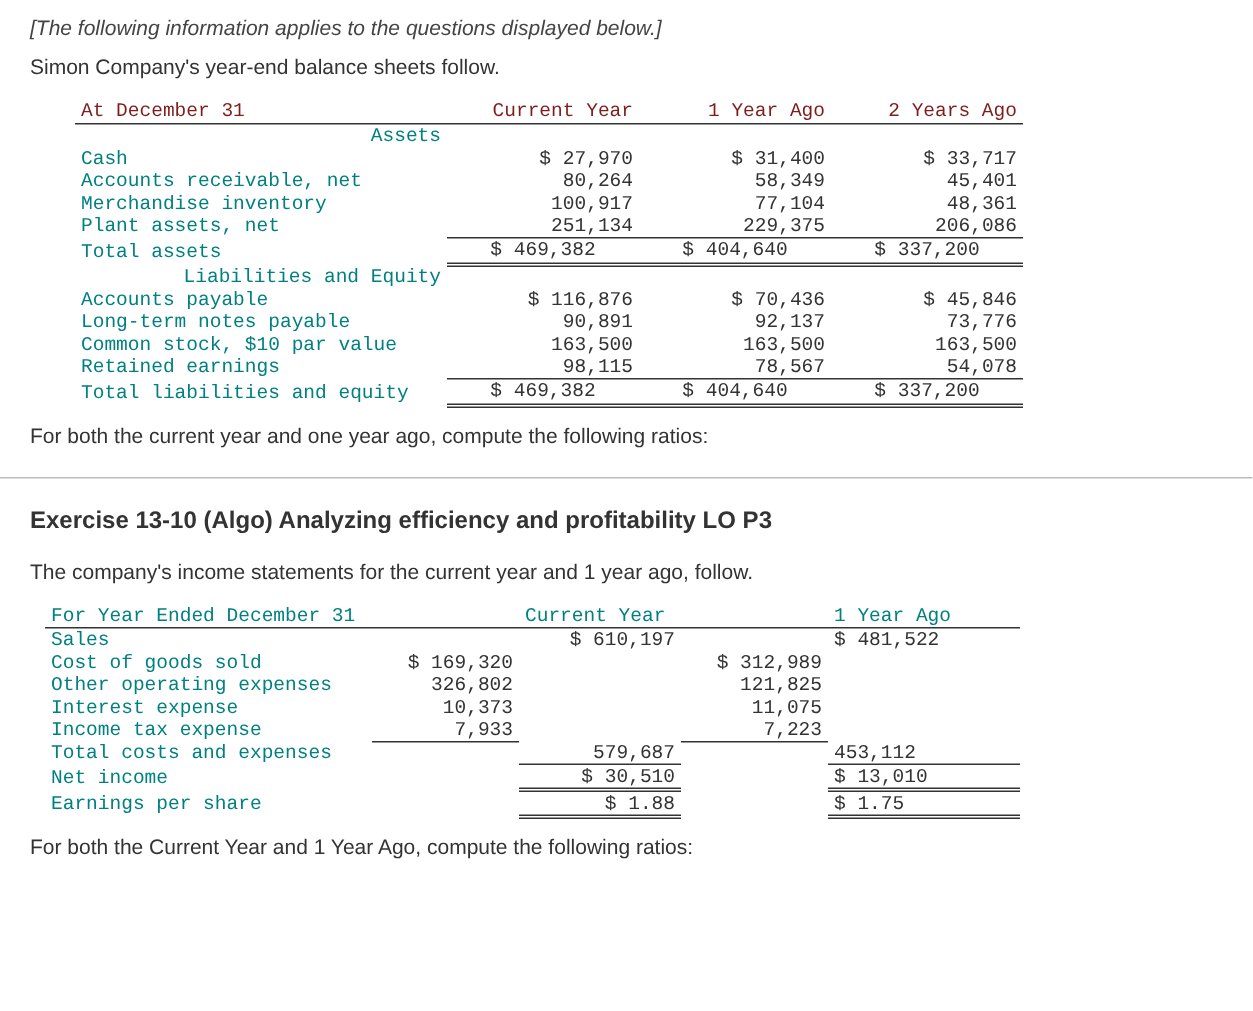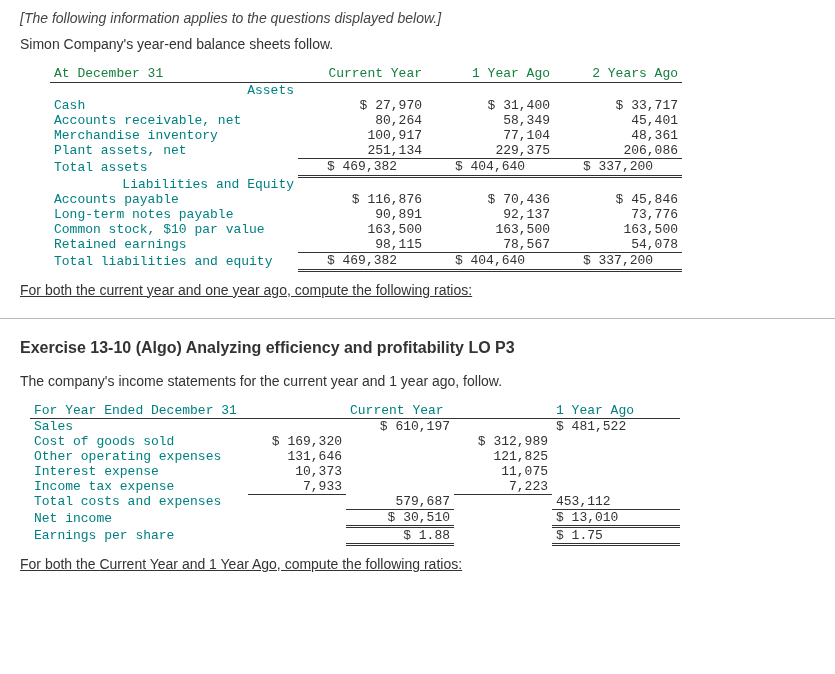--- a/index.html
+++ b/index.html
@@ -27,28 +27,28 @@
     margin-bottom: 10px;
   }
   .fin-table td {
     padding: 0 4px;
     white-space: pre;
   }
   .col-label { width: 240px; }
   .col-b { width: 120px; text-align: right; }
   .hdr-row td {
     border-bottom: 1px solid #333;
-    color: #15803d;
+    color: #7f1d1d;
     padding-bottom: 1px;
   }
   .hdr-row .col-label { border-bottom: 1px solid #333; }
   .green { color: #008080; }
   .section-hdr { font-weight: normal; text-align: right; }
   .dbl-bottom td.num { border-bottom: 3px double #333; padding-bottom:1px;text-align:center;}
-  .ratio-note { margin: 8px 0 20px 0; text-decoration: underline; }
+  .ratio-note { margin: 8px 0 20px 0; }
   hr.sep {
     border: none;
     border-top: 1.5px solid #bbb;
     margin: 16px -20px 20px -20px;
   }
   h2.ex-title {
     font-size: 16px;
     font-weight: bold;
     margin: 0 0 16px 0;
   }
@@ -184,21 +184,21 @@
   </tr>
   <tr>
     <td class="ic-label green">Cost of goods sold</td>
     <td class="ic-a">$ 169,320</td>
     <td class="ic-b"></td>
     <td class="ic-c">$ 312,989</td>
     <td class="ic-d"></td>
   </tr>
   <tr>
     <td class="ic-label green">Other operating expenses</td>
-    <td class="ic-a">131,646</td>
+    <td class="ic-a">326,802</td>
     <td class="ic-b"></td>
     <td class="ic-c">121,825</td>
     <td class="ic-d"></td>
   </tr>
   <tr>
     <td class="ic-label green">Interest expense</td>
     <td class="ic-a">10,373</td>
     <td class="ic-b"></td>
     <td class="ic-c">11,075</td>
     <td class="ic-d"></td>

